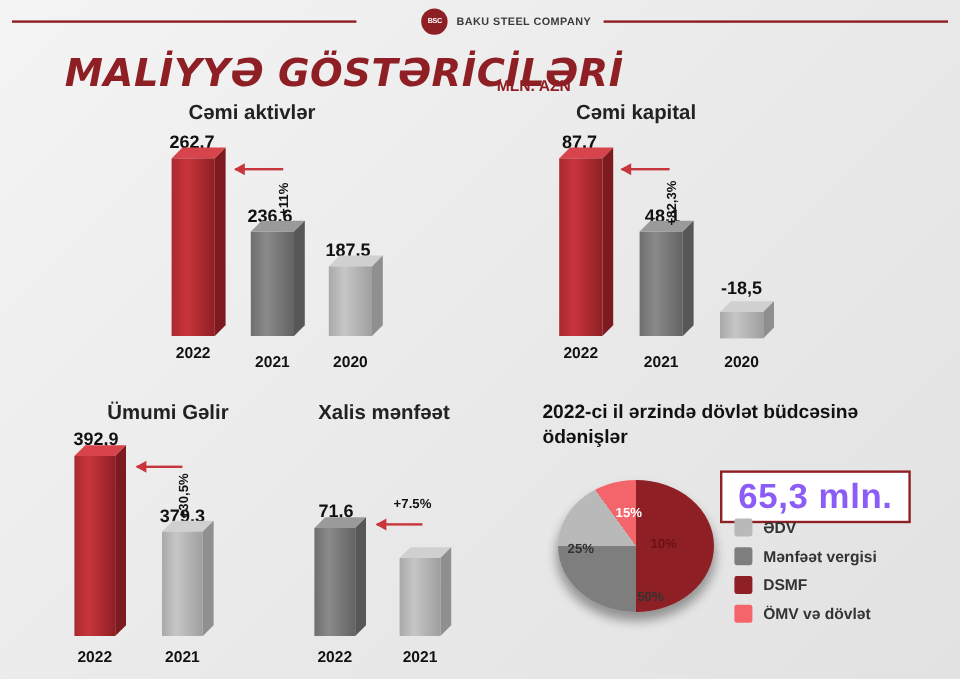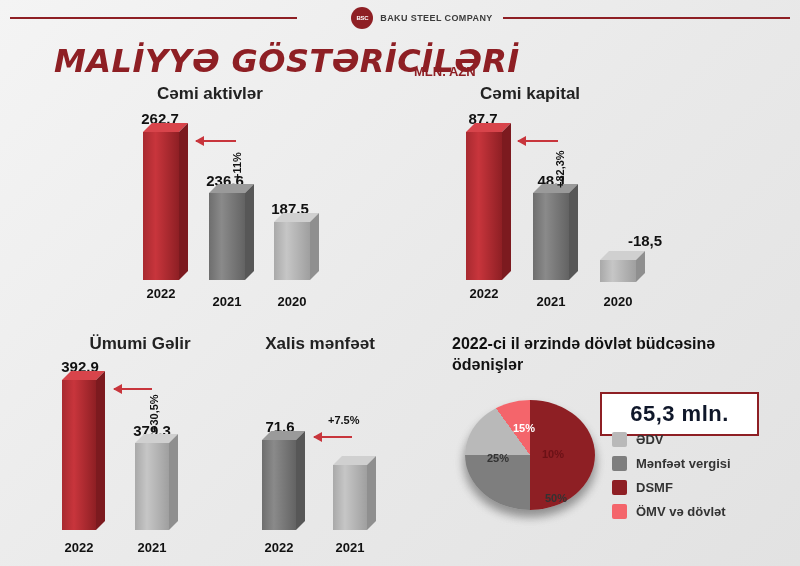--- a/index.html
+++ b/index.html
@@ -113,32 +113,32 @@
   }
   .slice-exploded{
     position:absolute;left:72px;top:52px;width:58px;height:50px;
     background:conic-gradient(from -36deg,#f4656b 0deg 36deg,transparent 36deg);
     border-radius:50%;
     clip-path:polygon(0 50%,100% 50%,100% 100%,0 100%);
   }
   .pie-label{
     position:absolute;font-size:11px;font-weight:bold;color:#fff;
   }
-  .pie-label.dark-txt{color:#333;margin-left:14px;}
+  .pie-label.dark-txt{color:#333;}
   
   .legend{position:absolute;left:612px;top:432px;}
   .legend .row{display:flex;align-items:center;margin-bottom:9px;}
   .legend .sw{width:15px;height:15px;margin-right:9px;border-radius:2px;}
   .legend .lbl{font-size:13px;color:#333;font-weight:bold;}
   
   .callout{
     position:absolute;left:600px;top:392px;width:155px;height:40px;
     border:2px solid #8e1f24;background:#fff;
     display:flex;align-items:center;justify-content:center;
-    font-size:22px;font-weight:bold;color:#0f172a;letter-spacing:.5px;
+    font-size:29px;font-weight:bold;color:#8b5cf6;letter-spacing:.5px;
   }
   .pie-title{
     position:absolute;left:452px;top:334px;width:300px;
     font-size:16px;font-weight:bold;color:#111;line-height:1.3;
   }
 </style>
 </head>
 <body>
 
 <div class="page">
@@ -184,21 +184,21 @@
   <div class="arrow" style="left:196px;top:140px;width:40px;">
     <div class="shaft" style="width:40px;"></div>
       <div class="head"></div>
   </div>
   <div class="growth rot" style="left:243px;top:168px;">+11%</div>
 
   <div class="chart-title" style="left:400px;top:84px;width:260px;">Cəmi kapital</div>
 
   <div class="val" style="left:443px;top:110px;width:80px;">87,7</div>
   <div class="val" style="left:512px;top:172px;width:80px;">48,1</div>
-  <div class="val" style="left:578px;top:232px;width:80px;padding-left:27px;">-18,5</div>
+  <div class="val" style="left:578px;top:232px;width:80px;">-18,5</div>
 
   <div class="barwrap red bar" style="left:466px;top:132px;width:36px;height:148px;">
     <div class="top" style="top:-9px;"></div>
       <div class="side" style="left:36px;"></div>
       <div class="face"></div>
   </div>
   <div class="barwrap dark bar" style="left:533px;top:193px;width:36px;height:87px;">
     <div class="top" style="top:-9px;"></div>
       <div class="side" style="left:36px;"></div>
       <div class="face"></div>

